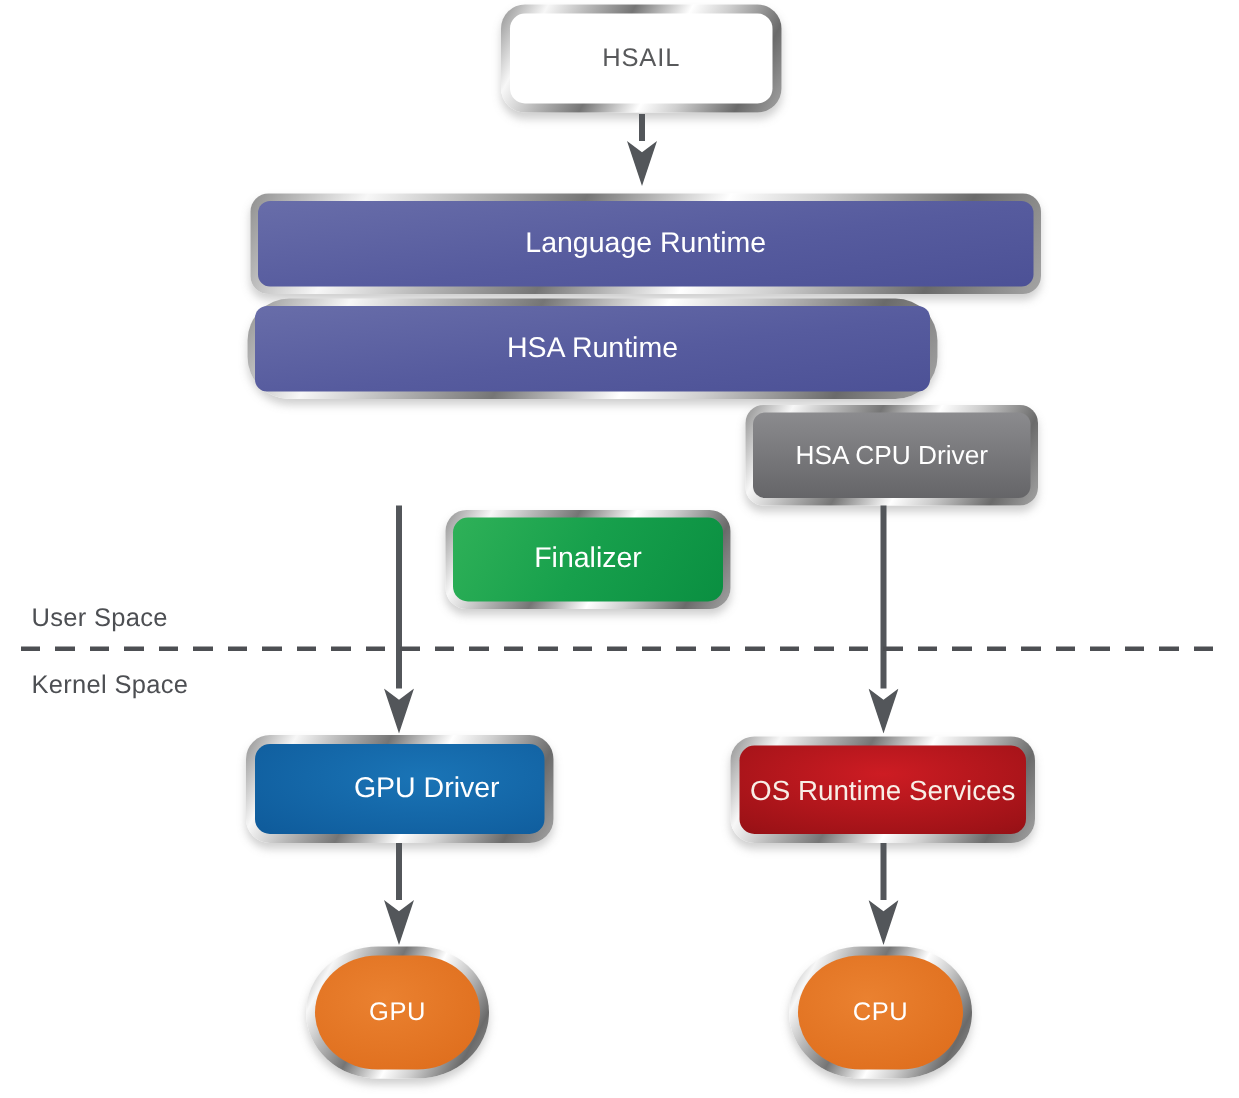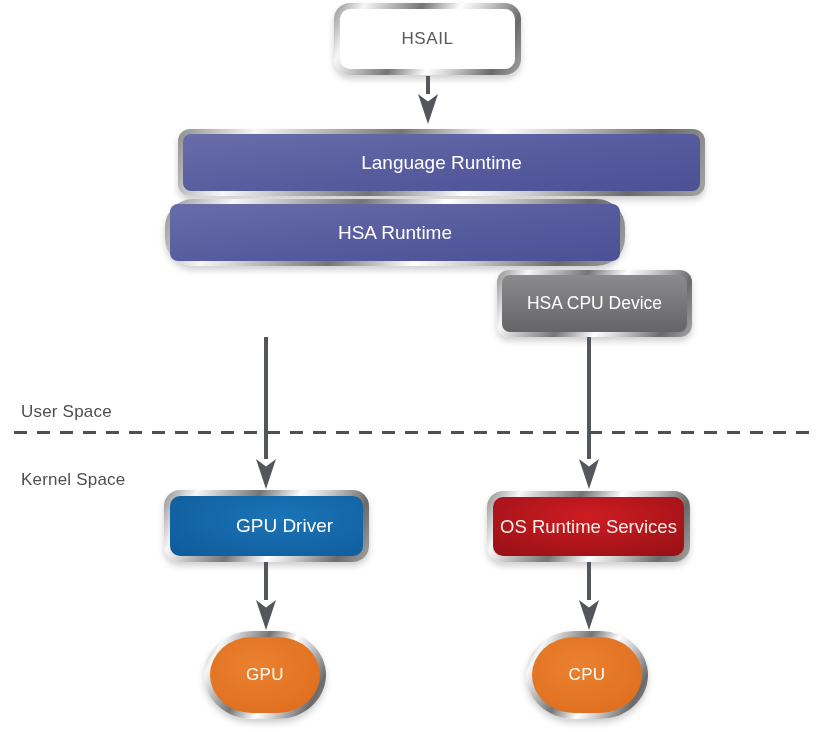--- a/index.html
+++ b/index.html
@@ -20,21 +20,21 @@
   }
   .r16{border-radius:16px;} .r14{border-radius:14px;} .r12{border-radius:12px;}
   .ri10{border-radius:10px;} .ri8{border-radius:8px;}
   .b5 .fill{left:5px;top:5px;right:5px;bottom:5px;}
   .b6 .fill{left:6px;top:6px;right:6px;bottom:6px;}
 
   
   .hsail-box{left:334px;top:3px;width:187px;height:72px;}
   .hsail-box .fill{background:#ffffff;color:var(--hsail_text);font-size:17px;letter-spacing:.6px;}
 
-  .lang-bar{left:178px;top:129px;width:527px;height:67px;}
+  .lang-bar{left:167px;top:129px;width:527px;height:67px;}
   .hsart-bar{left:165px;top:199px;width:460px;height:67px;border-radius:28px;}
   .purple{background:linear-gradient(173deg,var(--purple_top) 0%,var(--purple_mid) 55%,var(--purple_bottom) 100%);font-size:19px;}
 
   .gpudev-bar{left:165px;top:270px;width:325px;height:67px;}
   .cpudev-bar{left:497px;top:270px;width:195px;height:67px;}
   .gray{background:linear-gradient(180deg,var(--gray_top) 0%,var(--gray_bottom) 100%);font-size:17.5px;}
 
   .finalizer-box{left:297px;top:340px;width:190px;height:66px;}
   .green{background:linear-gradient(120deg,var(--green_light) 0%,var(--green_mid) 48%,var(--green_dark) 100%);font-size:19px;}
 
@@ -56,21 +56,21 @@
   .ahead{flex:0 0 auto;width:20px;height:30px;}
   .ahead polygon{fill:var(--arrow_color);}
 
   
   .dash-line{
     position:absolute;left:14px;top:431px;width:799px;height:3px;
     background:repeating-linear-gradient(90deg,var(--line_color) 0 13px,transparent 13px 23px);
   }
   .space-label{position:absolute;left:21px;font-size:17px;line-height:17px;color:var(--label_color);letter-spacing:.2px;}
   .user-label{top:403px;}
-  .kernel-label{top:448px;margin-top:23px;}
+  .kernel-label{top:448px;}
 </style>
 </head>
 <body>
 
 <div id="canvas">
 
   <div class="metal r16 b6 hsail-box">
     <div class="fill ri10">HSAIL</div>
   </div>
 
@@ -84,23 +84,26 @@
   <div class="metal r12 b5 lang-bar">
     <div class="fill ri8 purple">Language Runtime</div>
   </div>
 
   <div class="metal r12 b5 hsart-bar">
     <div class="fill ri8 purple">HSA Runtime</div>
   </div>
 
 
   <div class="metal r12 b5 cpudev-bar">
-    <div class="fill ri8 gray">HSA CPU Device</div>
+    <div class="fill ri8 gray">HSA CPU Driver</div>
   </div>
 
+  <div class="metal r14 b5 finalizer-box">
+    <div class="fill ri10 green">Finalizer</div>
+  </div>
 
   <div class="arrow" style="left:256px;top:337px;height:152px;">
     <div class="shaft"></div>
     <svg class="ahead" viewBox="0 0 20 30">
         <polygon points="0,0 10,7.5 20,0 10,30"></polygon>
       </svg>
   </div>
   <div class="arrow" style="left:579px;top:337px;height:152px;">
     <div class="shaft"></div>
     <svg class="ahead" viewBox="0 0 20 30">

